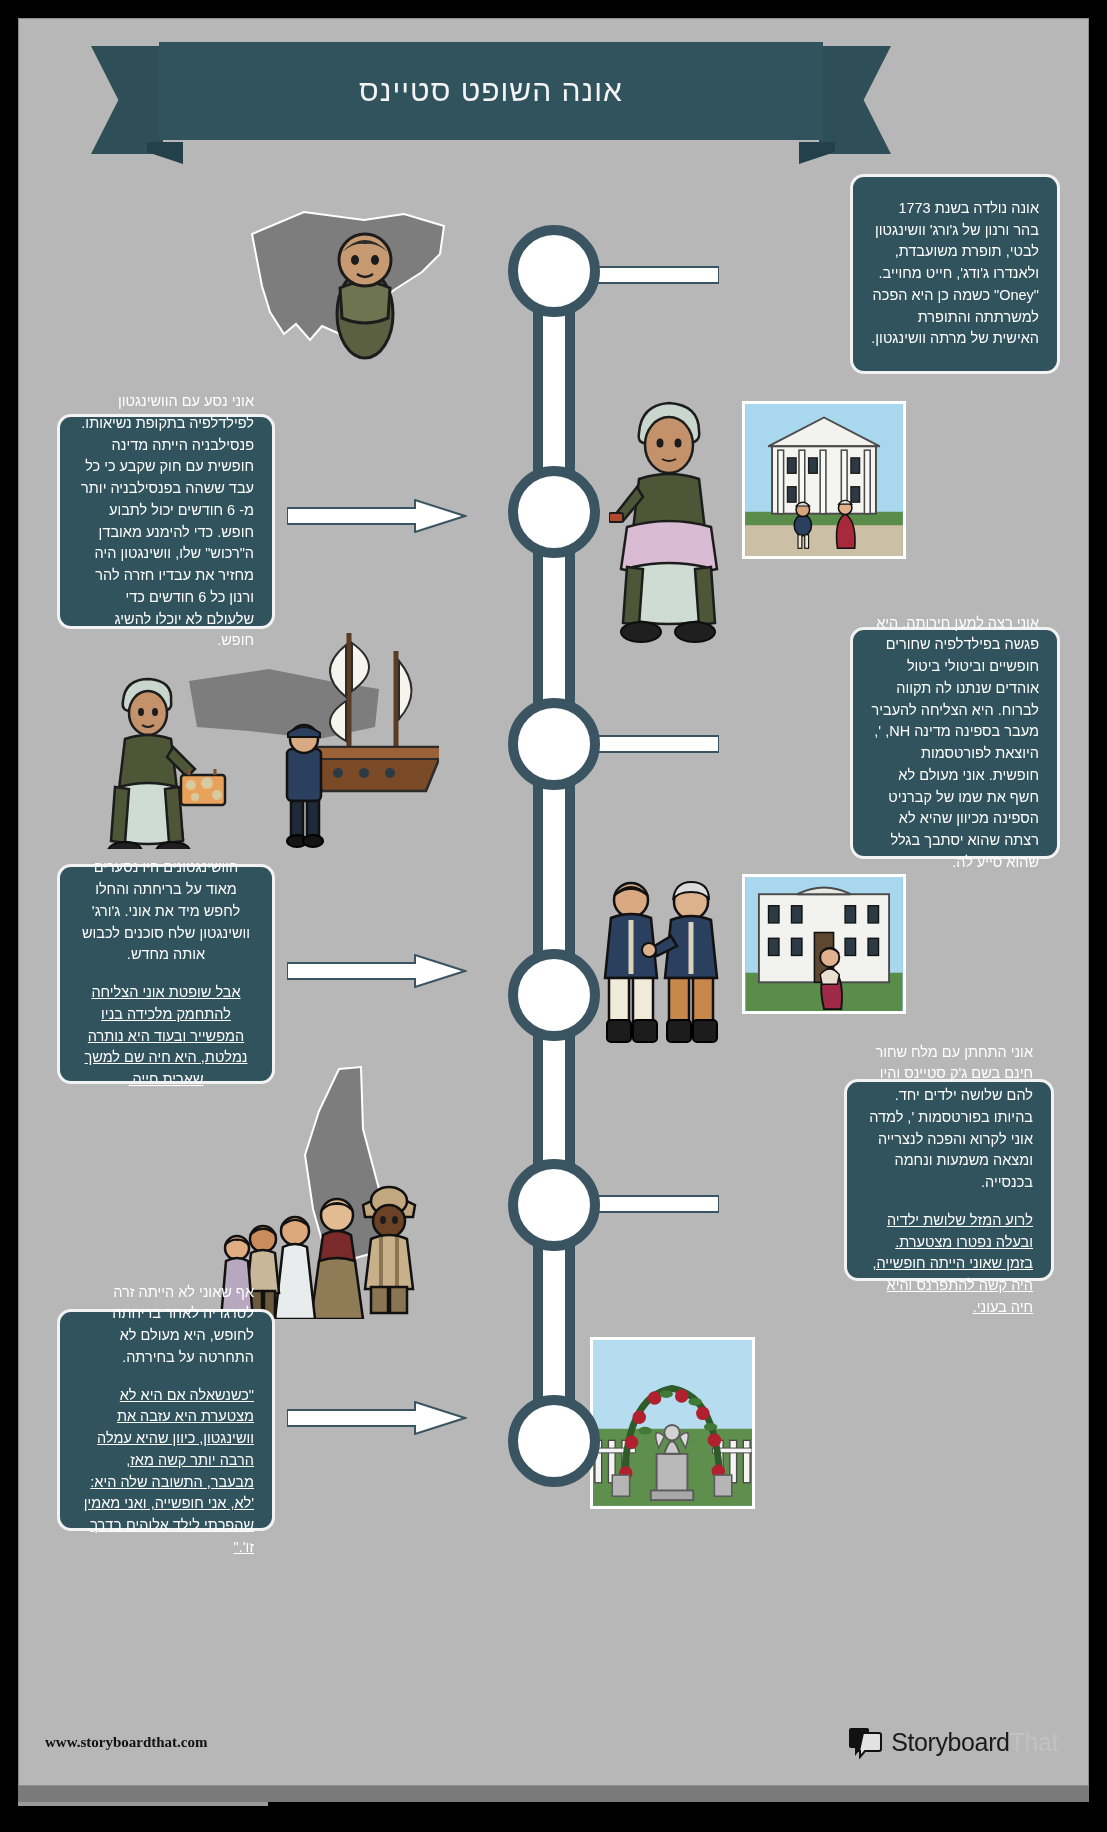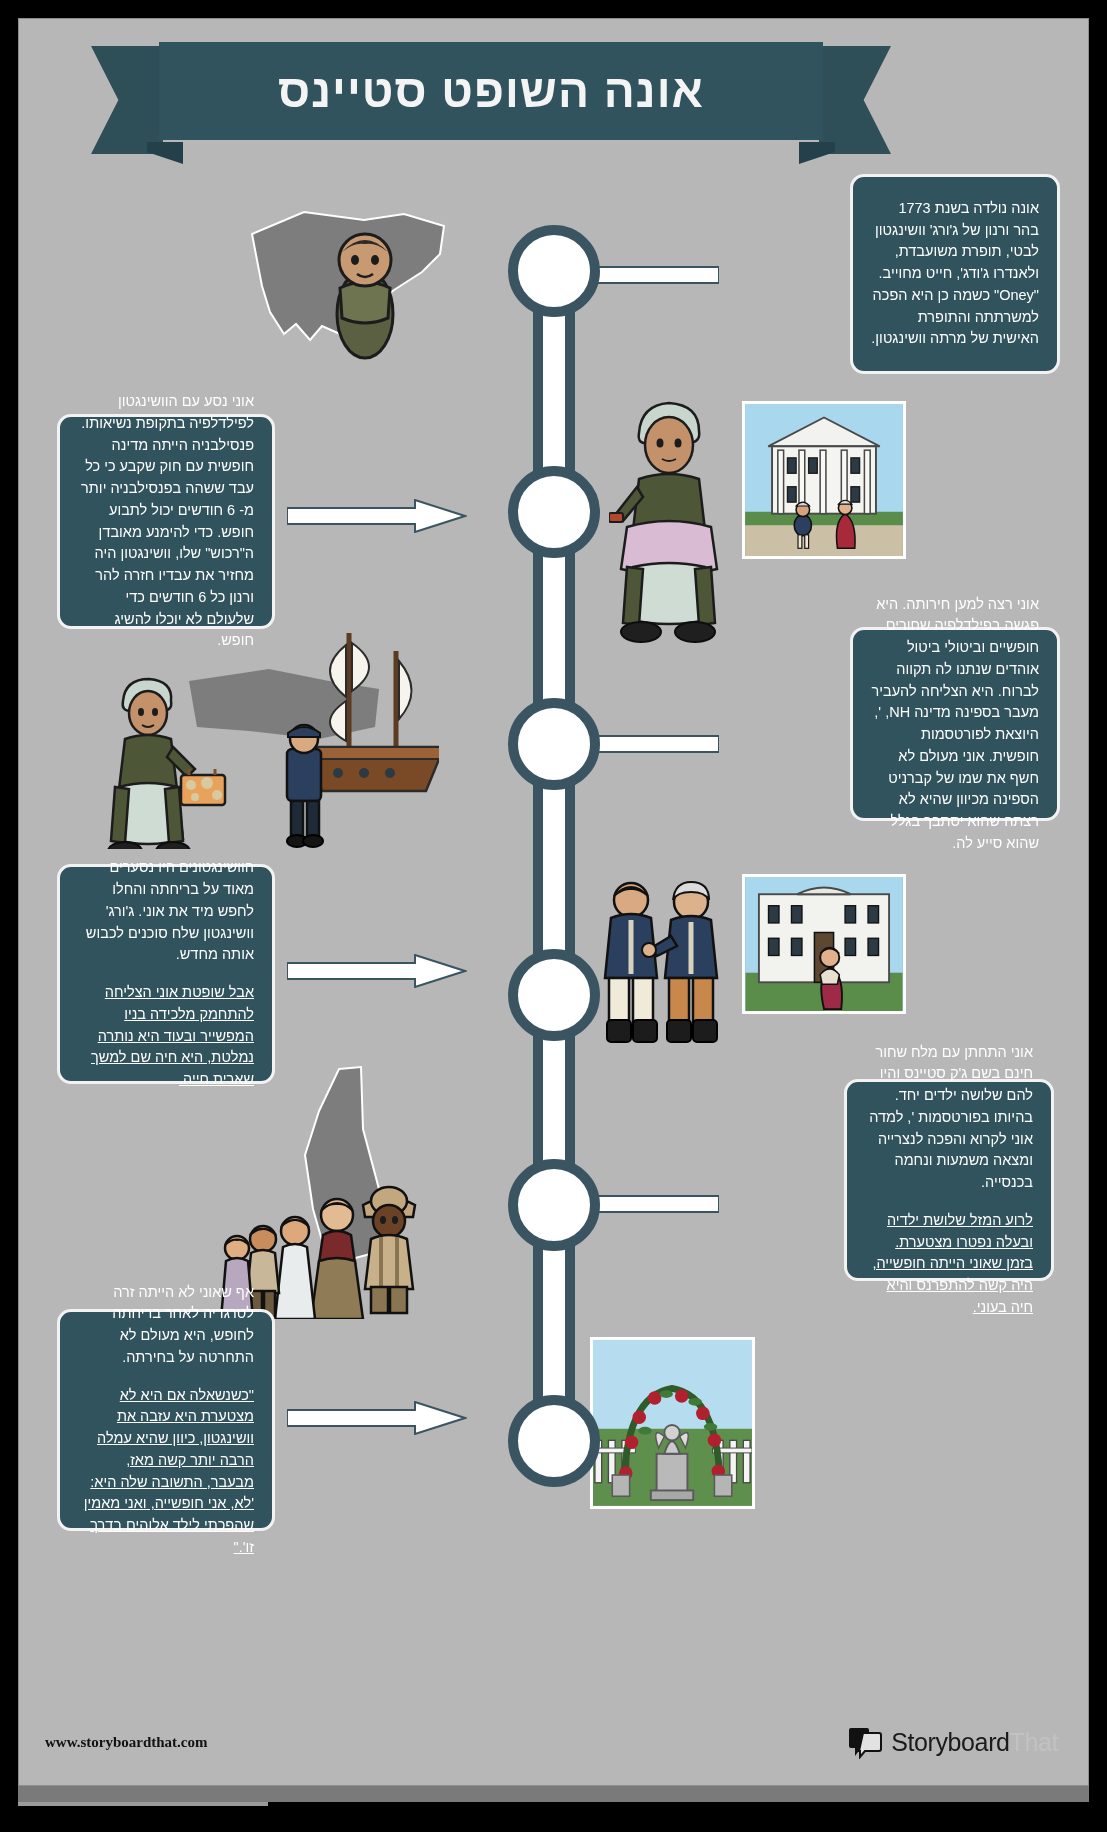--- a/index.html
+++ b/index.html
@@ -91,22 +91,22 @@
     top: -4px;
     width: 664px;
     height: 98px;
     background: #31535d;
     display: flex;
     align-items: center;
     justify-content: center;
   }
   .banner-title {
     color: #f4f4f4;
-    font-size: 46px;
-    font-weight: bold;
+    font-size: 30px;
+    font-weight: normal;
     letter-spacing: 1px;
     direction: rtl;
     white-space: nowrap;
   }
 
   
   .spine {
     position: absolute;
     left: 50%;
     transform: translateX(-50%);
@@ -295,21 +295,21 @@
         <rect x="55" y="136" width="4" height="14" fill="#efe6d6" stroke="#111" stroke-width="1.2"></rect>
         <rect x="62" y="136" width="4" height="14" fill="#efe6d6" stroke="#111" stroke-width="1.2"></rect>
       </g>
       <g>
         <path d="M96 150 Q92 122 104 114 Q116 122 114 150 Z" fill="#a8293a" stroke="#111" stroke-width="1.6"></path>
         <circle cx="104" cy="108" r="7" fill="#e0b18c" stroke="#111" stroke-width="1.6"></circle>
         <path d="M97 104 Q104 96 111 104 Z" fill="#ddd" stroke="#111" stroke-width="1.2"></path>
       </g>
     </svg>
 
-    <div class="card" style="right:28px; top:608px; width:210px; height:194px;">
+    <div class="card" style="right:28px; top:608px; width:210px; height:232px;">
       <p>אוני רצה למען חירותה. היא פגשה בפילדלפיה שחורים חופשיים וביטולי ביטול אוהדים שנתנו לה תקווה לברוח. היא הצליחה להעביר מעבר בספינה מדינה NH, ', היוצאת לפורטסמות חופשית. אוני מעולם לא חשף את שמו של קברניט הספינה מכיוון שהיא לא רצתה שהוא יסתבך בגלל שהוא סייע לה.</p>
     </div>
     <div class="arrow" style="left:520px; top:708px; width:180px;">
       <svg viewBox="0 0 180 34" preserveAspectRatio="none">
         <path d="M180 9 L52 9 L52 1 L2 17 L52 33 L52 25 L180 25 Z" fill="#ffffff" stroke="#3a5461" stroke-width="2"></path>
       </svg>
     </div>
 
     <svg class="illus" style="left:60px; top:600px; width:360px; height:230px;" viewBox="0 0 360 230">
       <path d="M110 62 L190 50 L250 62 L300 70 L296 108 L240 120 L170 112 L118 108 Z" fill="#7d7d7d"></path>
@@ -358,21 +358,21 @@
           <circle cx="92" cy="114" r="5"></circle>
             <circle cx="108" cy="112" r="6"></circle>
             <circle cx="118" cy="124" r="5"></circle>
           <circle cx="96" cy="126" r="4"></circle>
         </g>
         <path d="M90 104 L90 98" stroke="#7a5030" stroke-width="3"></path>
         <path d="M116 104 L116 98" stroke="#7a5030" stroke-width="3"></path>
       </g>
     </svg>
 
-    <div class="card" style="left:38px; top:845px; width:218px; height:220px;">
+    <div class="card" style="left:38px; top:845px; width:218px; height:220px;text-align:center;">
       <p>הוושינגטונים היו נסערים מאוד על בריחתה והחלו לחפש מיד את אוני. ג'ורג' וושינגטון שלח סוכנים לכבוש אותה מחדש.</p>
       <p>אבל שופטת אוני הצליחה להתחמק מלכידה בניו המפשייר ובעוד היא נותרה נמלטת, היא חיה שם למשך שארית חייה.</p>
     </div>
     <div class="arrow" style="left:268px; top:935px; width:180px;">
       <svg viewBox="0 0 180 34" preserveAspectRatio="none">
         <path d="M0 9 L128 9 L128 1 L178 17 L128 33 L128 25 L0 25 Z" fill="#ffffff" stroke="#3a5461" stroke-width="2"></path>
       </svg>
     </div>
 
     <svg class="illus" style="left:572px; top:855px; width:140px; height:175px;" viewBox="0 0 140 175">

